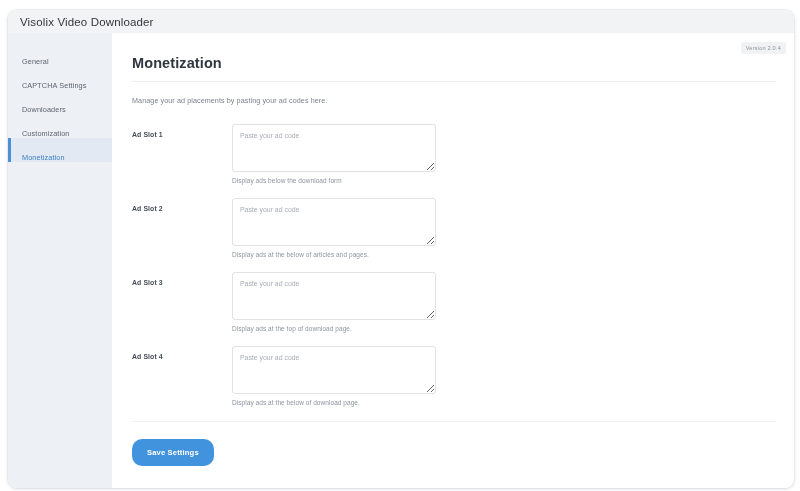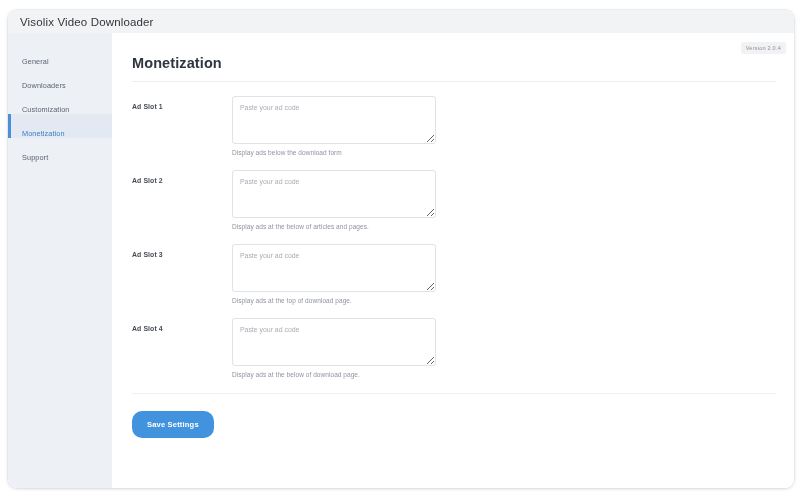--- a/index.html
+++ b/index.html
@@ -218,42 +218,43 @@
       <span class="titlebar-title">Visolix Video Downloader</span>
     </div>
 
     <div class="app-body">
 
       <nav class="sidebar">
         <div class="nav-item">
           <span>General</span>
         </div>
         <div class="nav-item">
+          <span>CAPTCHA Settings</span>
+        </div>
+        <div class="nav-item">
           <span>Downloaders</span>
         </div>
         <div class="nav-item">
           <span>Customization</span>
         </div>
         <div class="nav-item active">
           <span>Monetization</span>
         </div>
-        <div class="nav-item">
-          <span>Support</span>
-        </div>
       </nav>
 
       <main class="content">
 
         <div class="version-badge">Version 2.0.4</div>
 
         <div class="content-inner">
 
           <h1 class="page-title">Monetization</h1>
           <div class="title-rule"></div>
 
+          <p class="page-subtitle">Manage your ad placements by pasting your ad codes here.</p>
 
           
           <div class="form-row">
             <div class="row-label">Ad Slot 1</div>
             <div class="field-col">
               <textarea class="ad-textarea" placeholder="Paste your ad code" style=""></textarea>
               <div class="help-text">Display ads below the download form</div>
             </div>
           </div>
 

